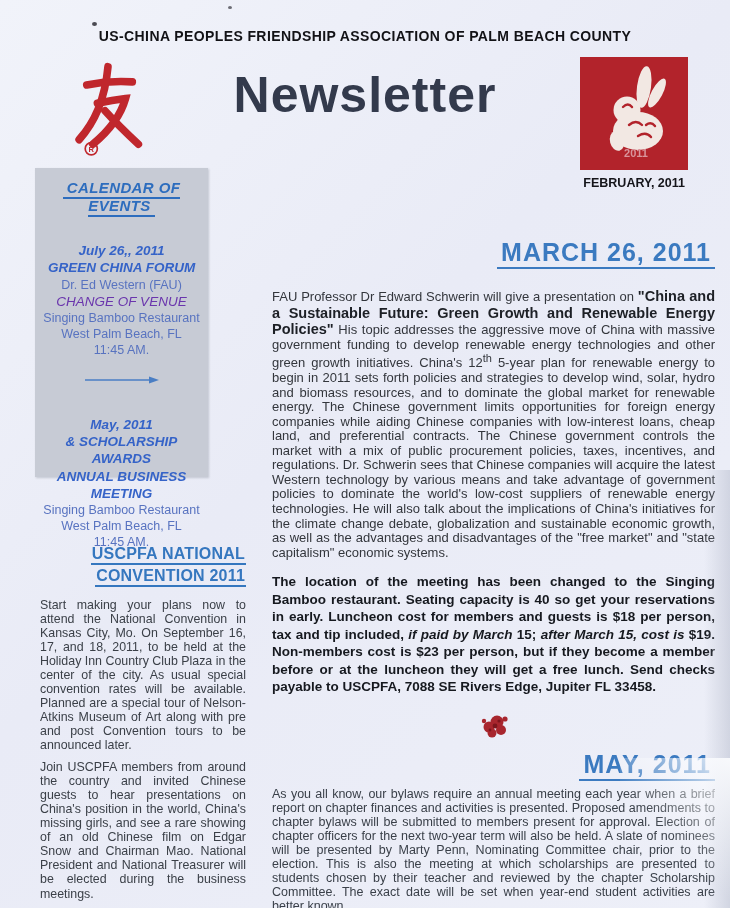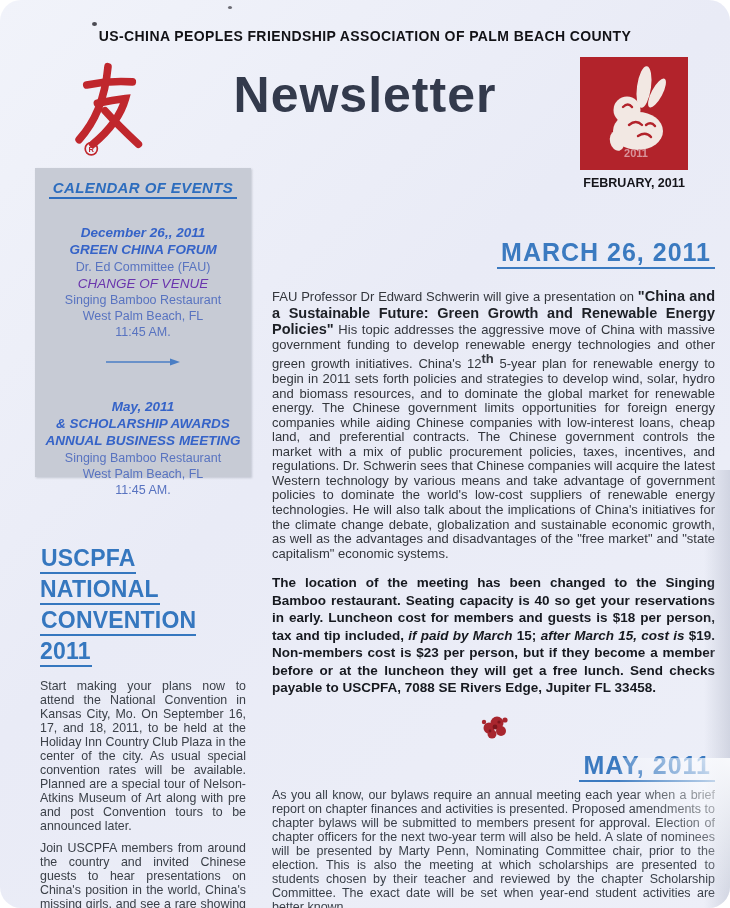--- a/index.html
+++ b/index.html
@@ -1,18 +1,18 @@
 <!DOCTYPE html>
 <html><head>
 <meta charset="utf-8">
 <style>
   html,body{margin:0;padding:0;}
   body{width:730px;height:908px;font-family:"Liberation Sans", sans-serif;}
   .page{position:relative;width:730px;height:908px;overflow:hidden;
-        background:linear-gradient(135deg,#f1f3fa 0%,#e9ebf6 45%,#edeff8 100%);border-radius:21px;}
+        background:linear-gradient(135deg,#f1f3fa 0%,#e9ebf6 45%,#edeff8 100%);}
 
   
   .speck{position:absolute;background:#4a4a52;border-radius:50%;}
   .s1{left:92px;top:22px;width:5px;height:4px;}
   .s2{left:228px;top:6px;width:4px;height:3px;opacity:.8;}
   .edge-shade{position:absolute;right:0;top:470px;width:26px;height:438px;
         background:linear-gradient(to left,rgba(176,182,199,.45),rgba(176,182,199,0));pointer-events:none;}
   .corner-light{position:absolute;right:0;bottom:0;width:110px;height:150px;
         background:linear-gradient(225deg,rgba(252,253,255,.9) 0%,rgba(252,253,255,0) 55%);pointer-events:none;}
 
@@ -23,42 +23,42 @@
   .nl-title{position:absolute;left:165px;top:66px;width:400px;margin:0;text-align:center;
         font-size:50px;font-weight:bold;color:#333a4c;letter-spacing:1px;}
   .rabbit{position:absolute;left:580px;top:57px;width:108px;height:106px;}
   .issue-date{position:absolute;right:45px;top:176px;font-size:12.5px;font-weight:bold;color:#15151a;}
 
   
   .u{border-bottom:2px solid currentColor;padding:0 4px 1px;}
 
   
   .left-col{position:absolute;left:35px;top:168px;width:216px;}
-  .cal-box{width:216px;height:309px;background:#c7cbd5;text-align:center;
+  .cal-box{width:173px;height:309px;background:#c7cbd5;text-align:center;
         box-sizing:border-box;padding-top:11px;box-shadow:1px 1px 2px rgba(120,125,140,.35);}
   .cal-title span{font-size:15px;font-weight:bold;font-style:italic;color:#2d6dbe;letter-spacing:.4px;}
   .event{margin-top:27px;line-height:1.28;}
   .ev-strong{color:#3563c8;font-weight:bold;font-style:italic;font-size:13.5px;}
   .ev-notice{color:#6a35ad;font-weight:normal;font-style:italic;font-size:13.5px;}
   .ev-line{color:#5873c0;font-size:12.5px;}
   .arrow{margin-top:13px;}
 
   .convention{margin-top:66px;width:206px;margin-left:5px;}
-  .conv-heading{margin:0 0 12px;text-align:left;font-size:23px;font-weight:bold;
+  .conv-heading{margin:0 0 12px;text-align:right;font-size:16px;font-weight:bold;
         color:#3577bf;line-height:1.35;letter-spacing:.2px;}
   .conv-heading .u{padding:0 1px 1px;}
   .conv-para{margin:0 0 8px;font-size:12.4px;line-height:1.13;text-align:justify;color:#3b4048;}
 
   
   .main-col{position:absolute;left:272px;top:238px;width:443px;}
   .sec-heading{margin:0 0 21px;text-align:right;font-size:25px;font-weight:bold;
         color:#3b7ac0;letter-spacing:1px;}
   .march-para{margin:0;font-size:13px;line-height:1.12;text-align:justify;color:#33363c;}
   .talk-title{font-weight:bold;font-size:14.5px;color:#1d2026;}
-  .march-para sup{font-size:13px;font-weight:bold;}
+  .march-para sup{font-size:11px;}
   .loc-para{margin:13px 0 0;font-size:13.5px;font-weight:bold;line-height:1.3;
         text-align:justify;color:#16191f;}
   .loc-para em{font-style:italic;}
   .flower{margin:16px 0 2px;text-align:center;}
   .sec-heading.may{margin:4px 0 8px;}
   .may-para{margin:0;font-size:12.5px;line-height:1.12;text-align:justify;color:#3a4049;}
 </style>
 </head>
 <body>
 
@@ -107,23 +107,23 @@
   <div class="issue-date">FEBRUARY, 2011</div>
 
   <div class="left-col">
 
     <div class="cal-box">
       <div class="cal-title">
         <span class="u">CALENDAR OF EVENTS</span>
       </div>
 
       <div class="event">
-        <div class="ev-strong">December 26,, 2011</div>
+        <div class="ev-strong">July 26,, 2011</div>
         <div class="ev-strong">GREEN CHINA FORUM</div>
-        <div class="ev-line">Dr. Ed Committee (FAU)</div>
+        <div class="ev-line">Dr. Ed Western (FAU)</div>
         <div class="ev-notice">CHANGE OF VENUE</div>
         <div class="ev-line">Singing Bamboo Restaurant</div>
         <div class="ev-line">West Palm Beach, FL</div>
         <div class="ev-line">11:45 AM.</div>
       </div>
 
       <div class="arrow">
         <svg width="86" height="10" viewBox="0 0 86 10">
           <line x1="6" y1="5" x2="70" y2="5" stroke="#4a7ec4" stroke-width="1.6"></line>
           <polygon points="70,1.5 80,5 70,8.5" fill="#4a7ec4"></polygon>

